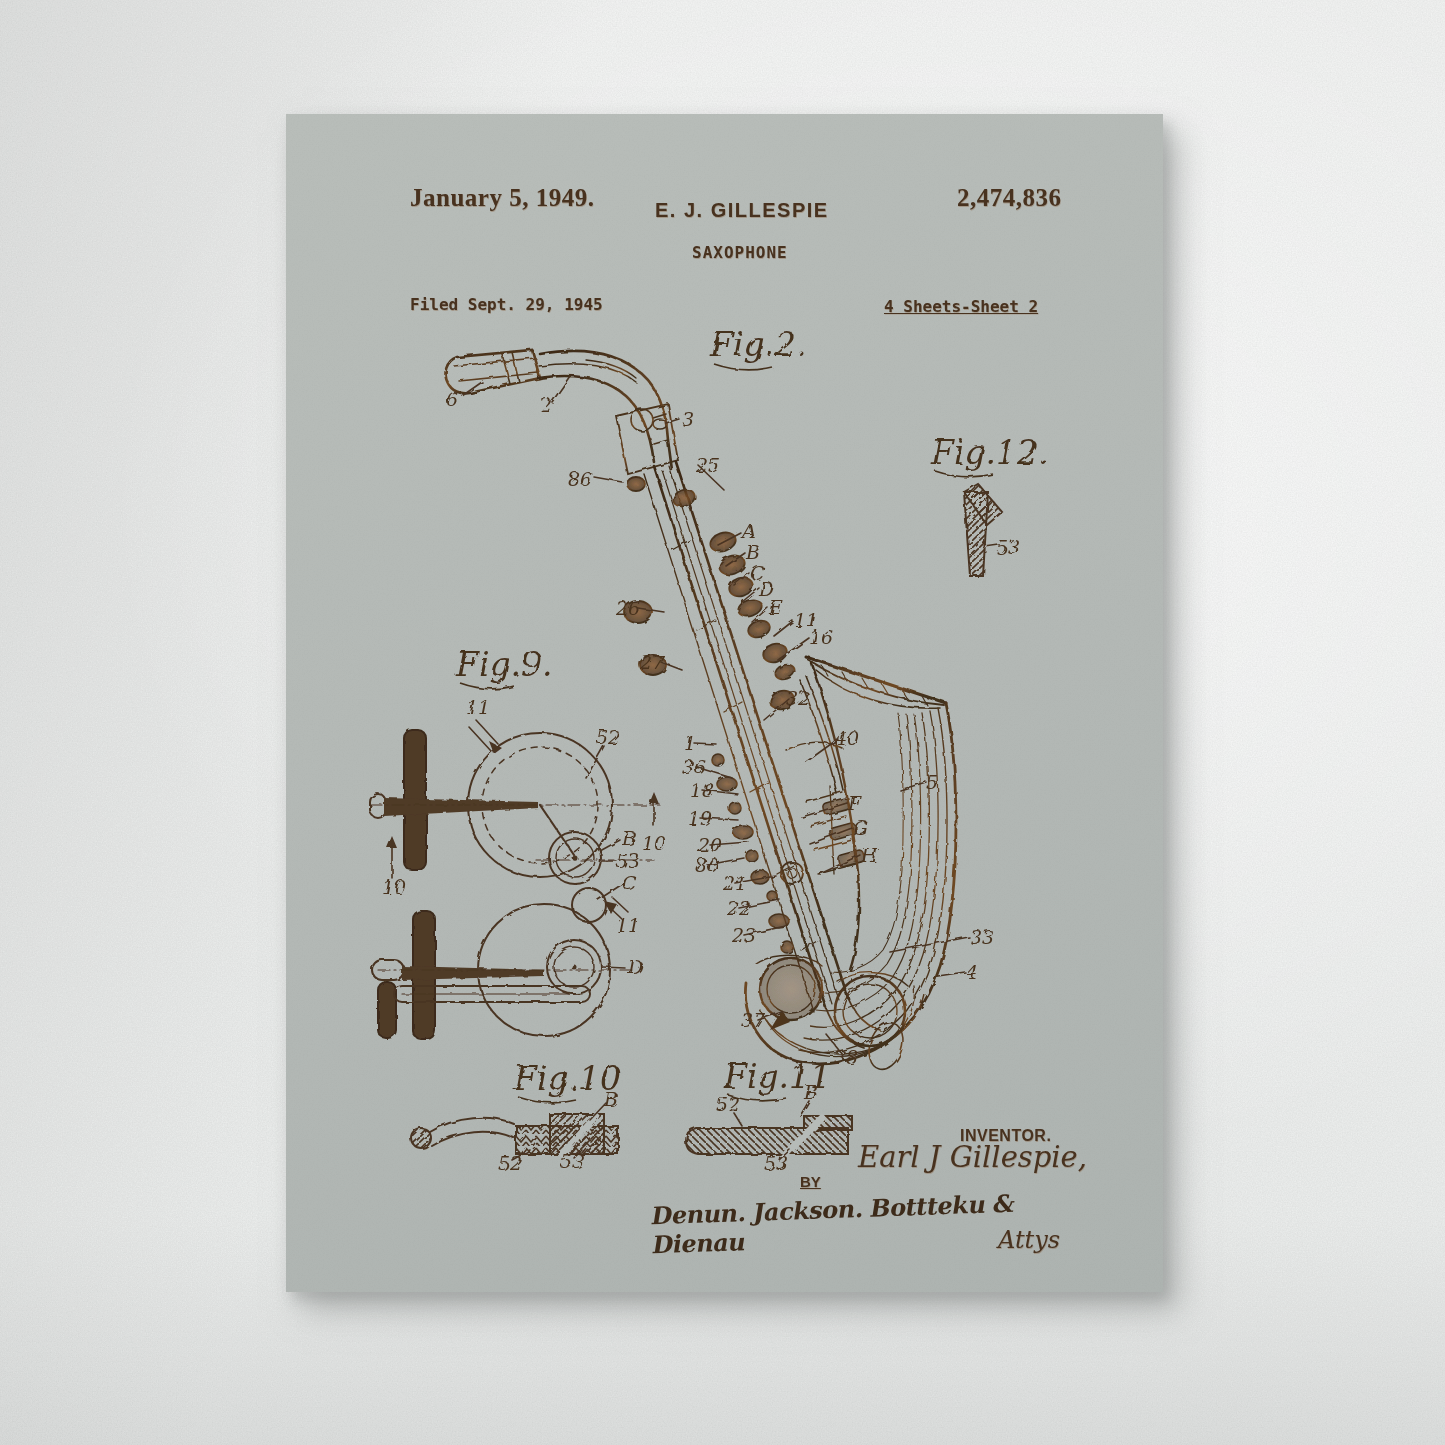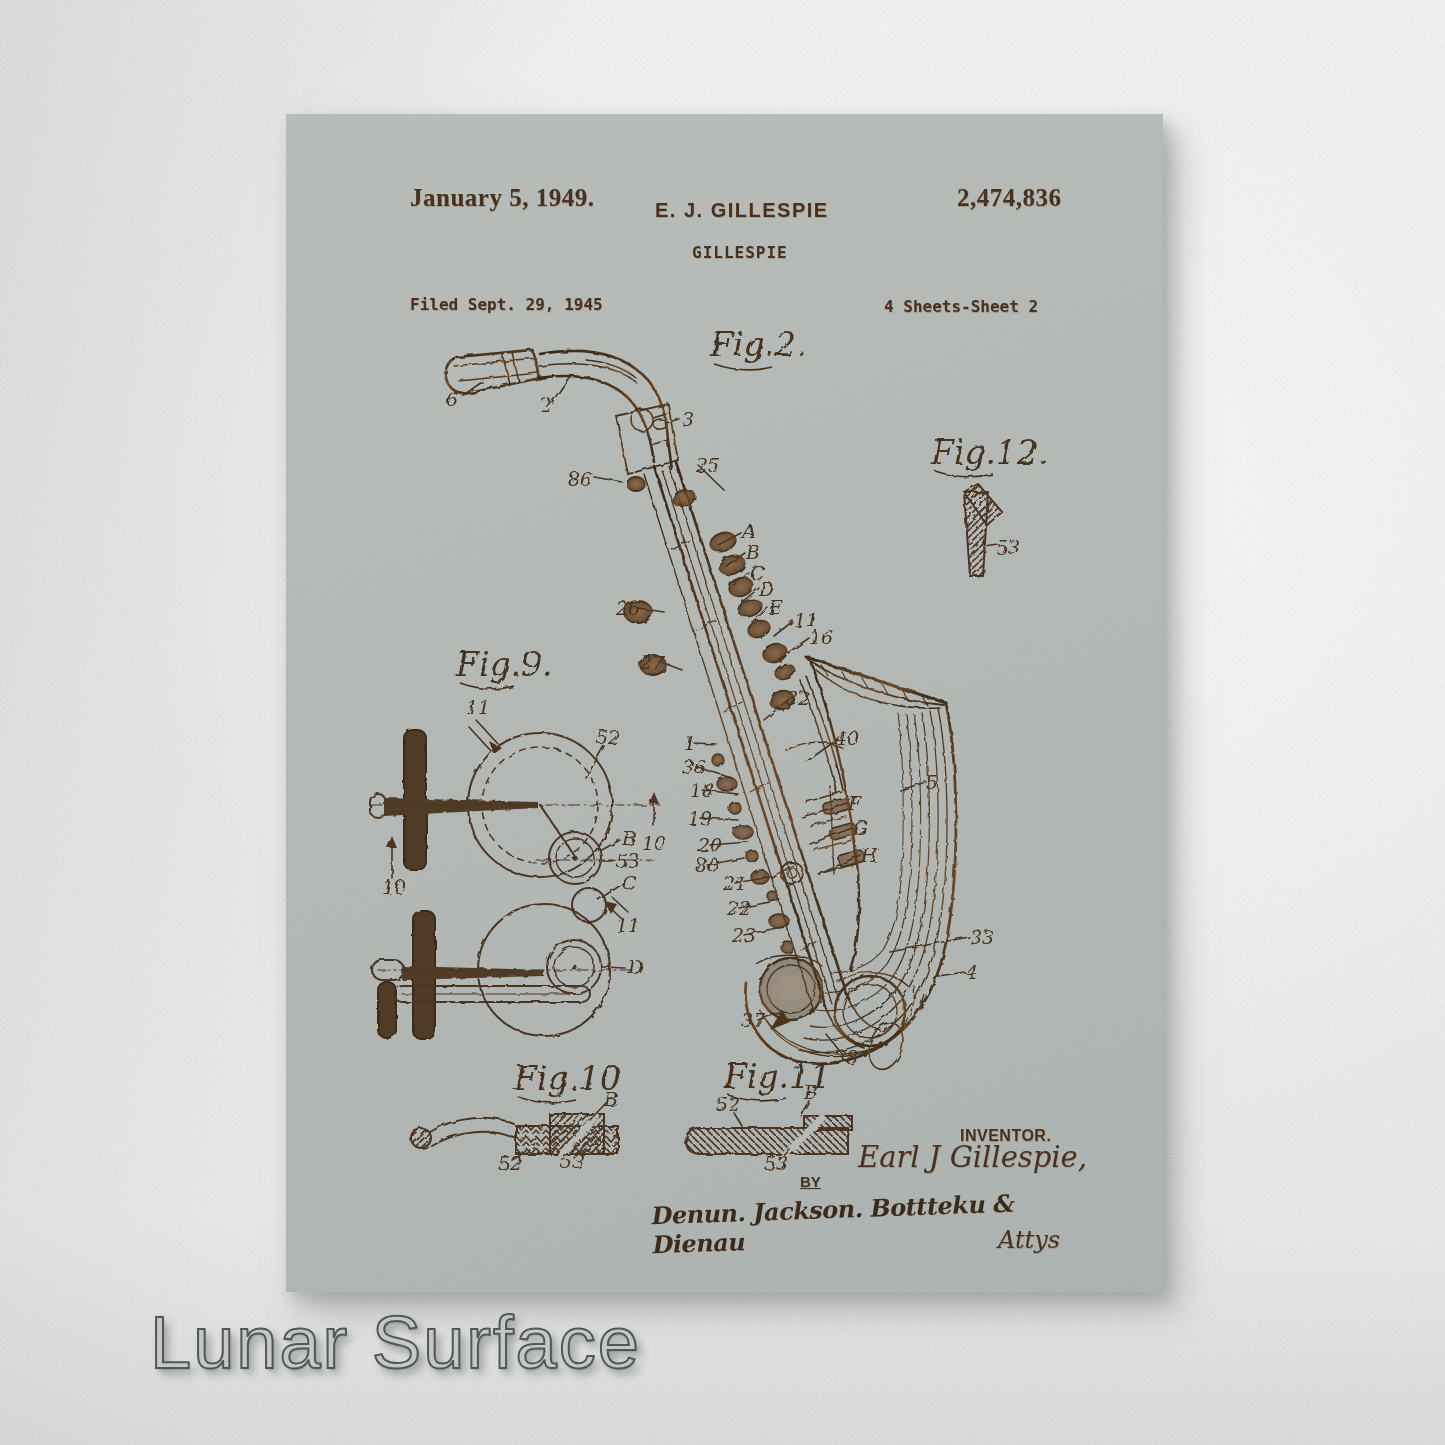--- a/index.html
+++ b/index.html
@@ -17,21 +17,21 @@
   .poster{position:absolute;left:286px;top:114px;width:877px;height:1178px;
     background:linear-gradient(160deg,#babfbb 0%,#b5bab7 55%,#afb5b2 100%);
     box-shadow:16px 18px 30px rgba(140,143,142,.55), 6px 8px 12px rgba(140,143,142,.38);}
   .poster .pgrain{position:absolute;inset:0;width:100%;height:100%;opacity:.10;mix-blend-mode:multiply;}
   .ink{color:var(--ink,#48321f);text-shadow:.5px .5px 0 rgba(122,72,32,.30);}
   .h-date{position:absolute;left:124px;top:70px;font:bold 25px "Liberation Serif",serif;letter-spacing:.5px;}
   .h-name{position:absolute;left:369px;top:85px;font:bold 20px "Liberation Sans",sans-serif;letter-spacing:1.5px;}
   .h-number{position:absolute;left:645px;top:70px;font:bold 25px "Liberation Serif",serif;letter-spacing:.5px;margin-left:26px;}
   .h-title{position:absolute;left:406px;top:129px;font:bold 16px "DejaVu Sans Mono",monospace;letter-spacing:1px;}
   .h-filed{position:absolute;left:124px;top:181px;font:bold 16px "DejaVu Sans Mono",monospace;}
-  .h-sheet{position:absolute;left:598px;top:183px;font:bold 16px "DejaVu Sans Mono",monospace;}
+  .h-sheet{position:absolute;left:598px;top:183px;font:bold 16px "DejaVu Sans Mono",monospace;text-decoration:underline;}
   .drawing{position:absolute;left:0;top:0;width:877px;height:1178px;}
   .ref{font:italic 19px "DejaVu Serif",serif;fill:#48331f;}
   .figtitle{font:italic 33px "DejaVu Serif",serif;fill:#45301d;}
   .sig-caption{position:absolute;left:658px;top:1013px;font:bold 16px "Liberation Sans",sans-serif;letter-spacing:.5px;margin-left:16px;}
   .sig-name{position:absolute;left:560px;top:1026px;font:italic 29px "DejaVu Serif",serif;margin-left:12px;}
   .sig-by{position:absolute;left:514px;top:1059px;font:bold 15px "Liberation Sans",sans-serif;text-decoration:underline;}
   .sig-attorneys{position:absolute;left:366px;top:1080px;width:420px;font:italic bold 24px "DejaVu Serif",serif;
     transform:rotate(-2deg);color:#3d2b1a;letter-spacing:-.5px;}
   .sig-attys{position:absolute;left:712px;top:1112px;font:italic 24px "DejaVu Serif",serif;}
   
@@ -61,21 +61,21 @@
   </svg>
 
   <div class="poster">
     <svg class="pgrain">
       <rect width="100%" height="100%" filter="url(#grain-f)"></rect>
     </svg>
 
     <div class="h-date ink">January 5, 1949.</div>
     <div class="h-name ink">E. J. GILLESPIE</div>
     <div class="h-number ink">2,474,836</div>
-    <div class="h-title ink">GILLESPIE</div>
+    <div class="h-title ink">SAXOPHONE</div>
     <div class="h-filed ink">Filed Sept. 29, 1945</div>
     <div class="h-sheet ink">4 Sheets-Sheet 2</div>
 
     <svg class="drawing" viewBox="0 0 877 1178">
       <defs>
         <linearGradient id="burn" x1="0" y1="0" x2="0.3" y2="1">
           <stop offset="0" stop-color="#3c2a18"></stop>
             <stop offset="0.45" stop-color="#5d3f22"></stop>
           <stop offset="0.75" stop-color="#6e4824"></stop>
             <stop offset="1" stop-color="#43301c"></stop>
@@ -324,14 +324,13 @@
       </g>
     </svg>
 
     <div class="sig-caption ink">INVENTOR.</div>
     <div class="sig-name ink">Earl J Gillespie,</div>
     <div class="sig-by ink">BY</div>
     <div class="sig-attorneys">Denun. Jackson. Bottteku &amp; Dienau</div>
     <div class="sig-attys ink">Attys</div>
   </div>
 
-  <div class="watermark">Lunar Surface</div>
 </div>
 
 </body></html>

